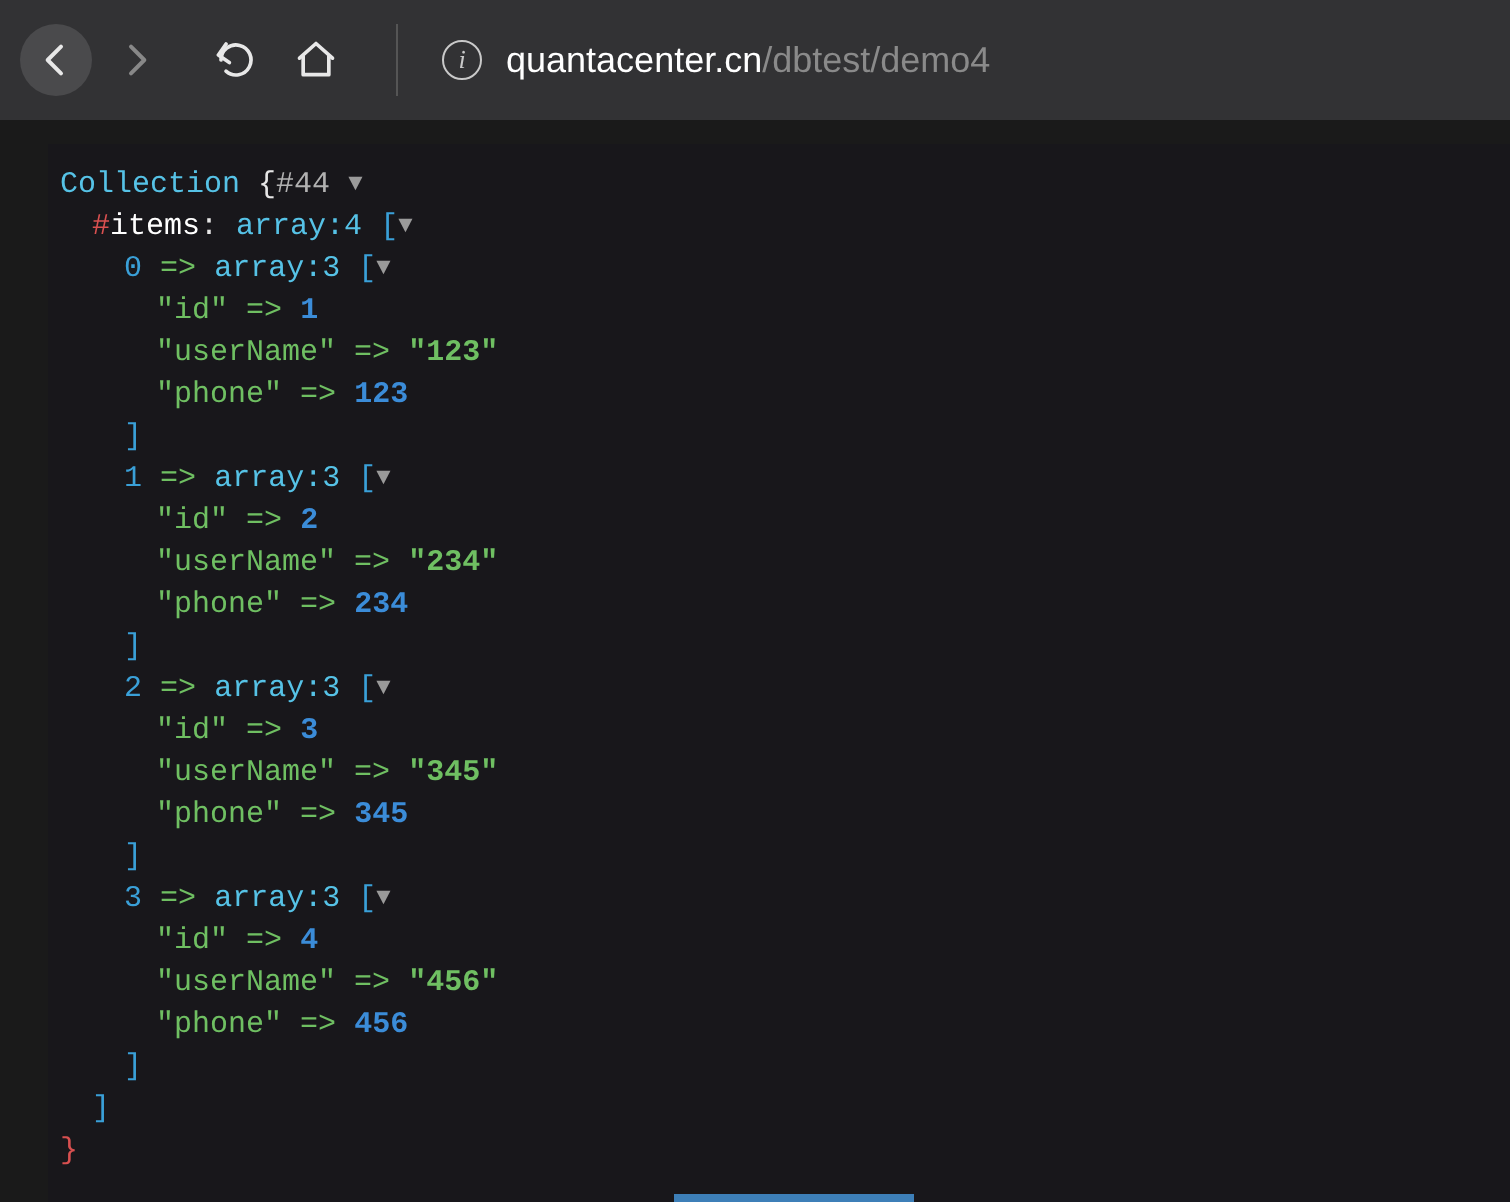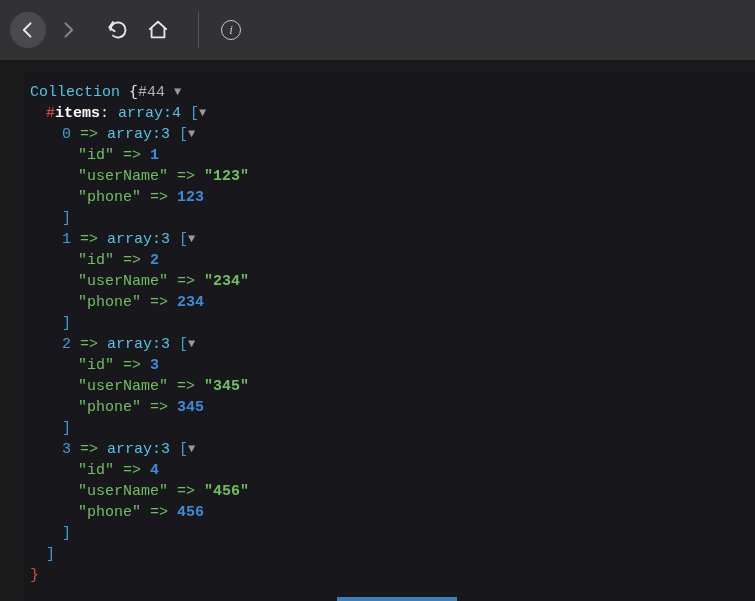--- a/index.html
+++ b/index.html
@@ -72,21 +72,21 @@
       font-size: 15px;
       line-height: 21px;
       color: #e6e6e6;
       white-space: pre;
       overflow: hidden;
     }
     .c-coll { color: #56c2e6; }       
     .c-brace { color: #e6e6e6; }
     .c-hash { color: #b1b1b1; }
     .c-items-hash { color: #d85050; }
-    .c-items-word { color: #ffffff; font-weight: bold; }
+    .c-items-word { color: #ffffff; font-weight: normal; }
     .c-colon { color: #e6e6e6; }
     .c-arraylbl { color: #56c2e6; }
     .c-bracket { color: #3aa0d8; }
     .c-tri { color: #9a9a9a; font-size: 12px; display:inline-block; vertical-align: 1px;}
     .c-idx { color: #3aa0d8; }
     .c-arrow { color: #6fbf62; }
     .c-key { color: #6fbf62; }
     .c-valnum { color: #3b8cd8; font-weight: bold; }
     .c-valstr { color: #6fbf62; font-weight: bold; }
     .c-close { color: #3aa0d8; }
@@ -126,19 +126,20 @@
     <svg width="22" height="22" viewBox="0 0 24 24" fill="none" stroke="#e8e8e8" stroke-width="2" stroke-linecap="round" stroke-linejoin="round">
         <path d="M3 11 L12 3 L21 11"></path>
         <path d="M5 10 V20 H19 V10"></path>
       </svg>
   </div>
   <div class="url-bar-sep"></div>
   <div class="url-bar">
     <div class="info-icon">
         <span>i</span>
       </div>
+    <span><span class="url-host">quantacenter.cn</span><span class="url-path">/dbtest/demo4</span></span>
   </div>
 </div>
 
 <div class="content-wrap">
   <div class="dump" id="dump"><span class="line "><span class="c-coll">Collection</span><span class="c-brace"> </span><span class="c-brace">{</span><span class="c-hash">#44</span><span> </span><span class="c-tri">▼</span></span><span class="line ind1"><span class="c-items-hash">#</span><span class="c-items-word">items</span><span class="c-colon">: </span><span class="c-arraylbl">array:4</span><span> </span><span class="c-bracket">[</span><span class="c-tri">▼</span></span><span class="line ind2"><span class="c-idx">0</span><span> </span><span class="c-arrow">=&gt;</span><span> </span><span class="c-arraylbl">array:3</span><span> </span><span class="c-bracket">[</span><span class="c-tri">▼</span></span><span class="line ind3"><span class="c-key">"id"</span><span> </span><span class="c-arrow">=&gt;</span><span> </span><span class="c-valnum">1</span></span><span class="line ind3"><span class="c-key">"userName"</span><span> </span><span class="c-arrow">=&gt;</span><span> </span><span class="c-valstr">"123"</span></span><span class="line ind3"><span class="c-key">"phone"</span><span> </span><span class="c-arrow">=&gt;</span><span> </span><span class="c-valnum">123</span></span><span class="line ind2"><span class="c-close">]</span></span><span class="line ind2"><span class="c-idx">1</span><span> </span><span class="c-arrow">=&gt;</span><span> </span><span class="c-arraylbl">array:3</span><span> </span><span class="c-bracket">[</span><span class="c-tri">▼</span></span><span class="line ind3"><span class="c-key">"id"</span><span> </span><span class="c-arrow">=&gt;</span><span> </span><span class="c-valnum">2</span></span><span class="line ind3"><span class="c-key">"userName"</span><span> </span><span class="c-arrow">=&gt;</span><span> </span><span class="c-valstr">"234"</span></span><span class="line ind3"><span class="c-key">"phone"</span><span> </span><span class="c-arrow">=&gt;</span><span> </span><span class="c-valnum">234</span></span><span class="line ind2"><span class="c-close">]</span></span><span class="line ind2"><span class="c-idx">2</span><span> </span><span class="c-arrow">=&gt;</span><span> </span><span class="c-arraylbl">array:3</span><span> </span><span class="c-bracket">[</span><span class="c-tri">▼</span></span><span class="line ind3"><span class="c-key">"id"</span><span> </span><span class="c-arrow">=&gt;</span><span> </span><span class="c-valnum">3</span></span><span class="line ind3"><span class="c-key">"userName"</span><span> </span><span class="c-arrow">=&gt;</span><span> </span><span class="c-valstr">"345"</span></span><span class="line ind3"><span class="c-key">"phone"</span><span> </span><span class="c-arrow">=&gt;</span><span> </span><span class="c-valnum">345</span></span><span class="line ind2"><span class="c-close">]</span></span><span class="line ind2"><span class="c-idx">3</span><span> </span><span class="c-arrow">=&gt;</span><span> </span><span class="c-arraylbl">array:3</span><span> </span><span class="c-bracket">[</span><span class="c-tri">▼</span></span><span class="line ind3"><span class="c-key">"id"</span><span> </span><span class="c-arrow">=&gt;</span><span> </span><span class="c-valnum">4</span></span><span class="line ind3"><span class="c-key">"userName"</span><span> </span><span class="c-arrow">=&gt;</span><span> </span><span class="c-valstr">"456"</span></span><span class="line ind3"><span class="c-key">"phone"</span><span> </span><span class="c-arrow">=&gt;</span><span> </span><span class="c-valnum">456</span></span><span class="line ind2"><span class="c-close">]</span></span><span class="line ind1"><span class="c-close">]</span></span><span class="line "><span class="c-finalbrace">}</span></span></div>
   <div class="scroll-indicator"></div>
 </div>
 
 </body></html>

